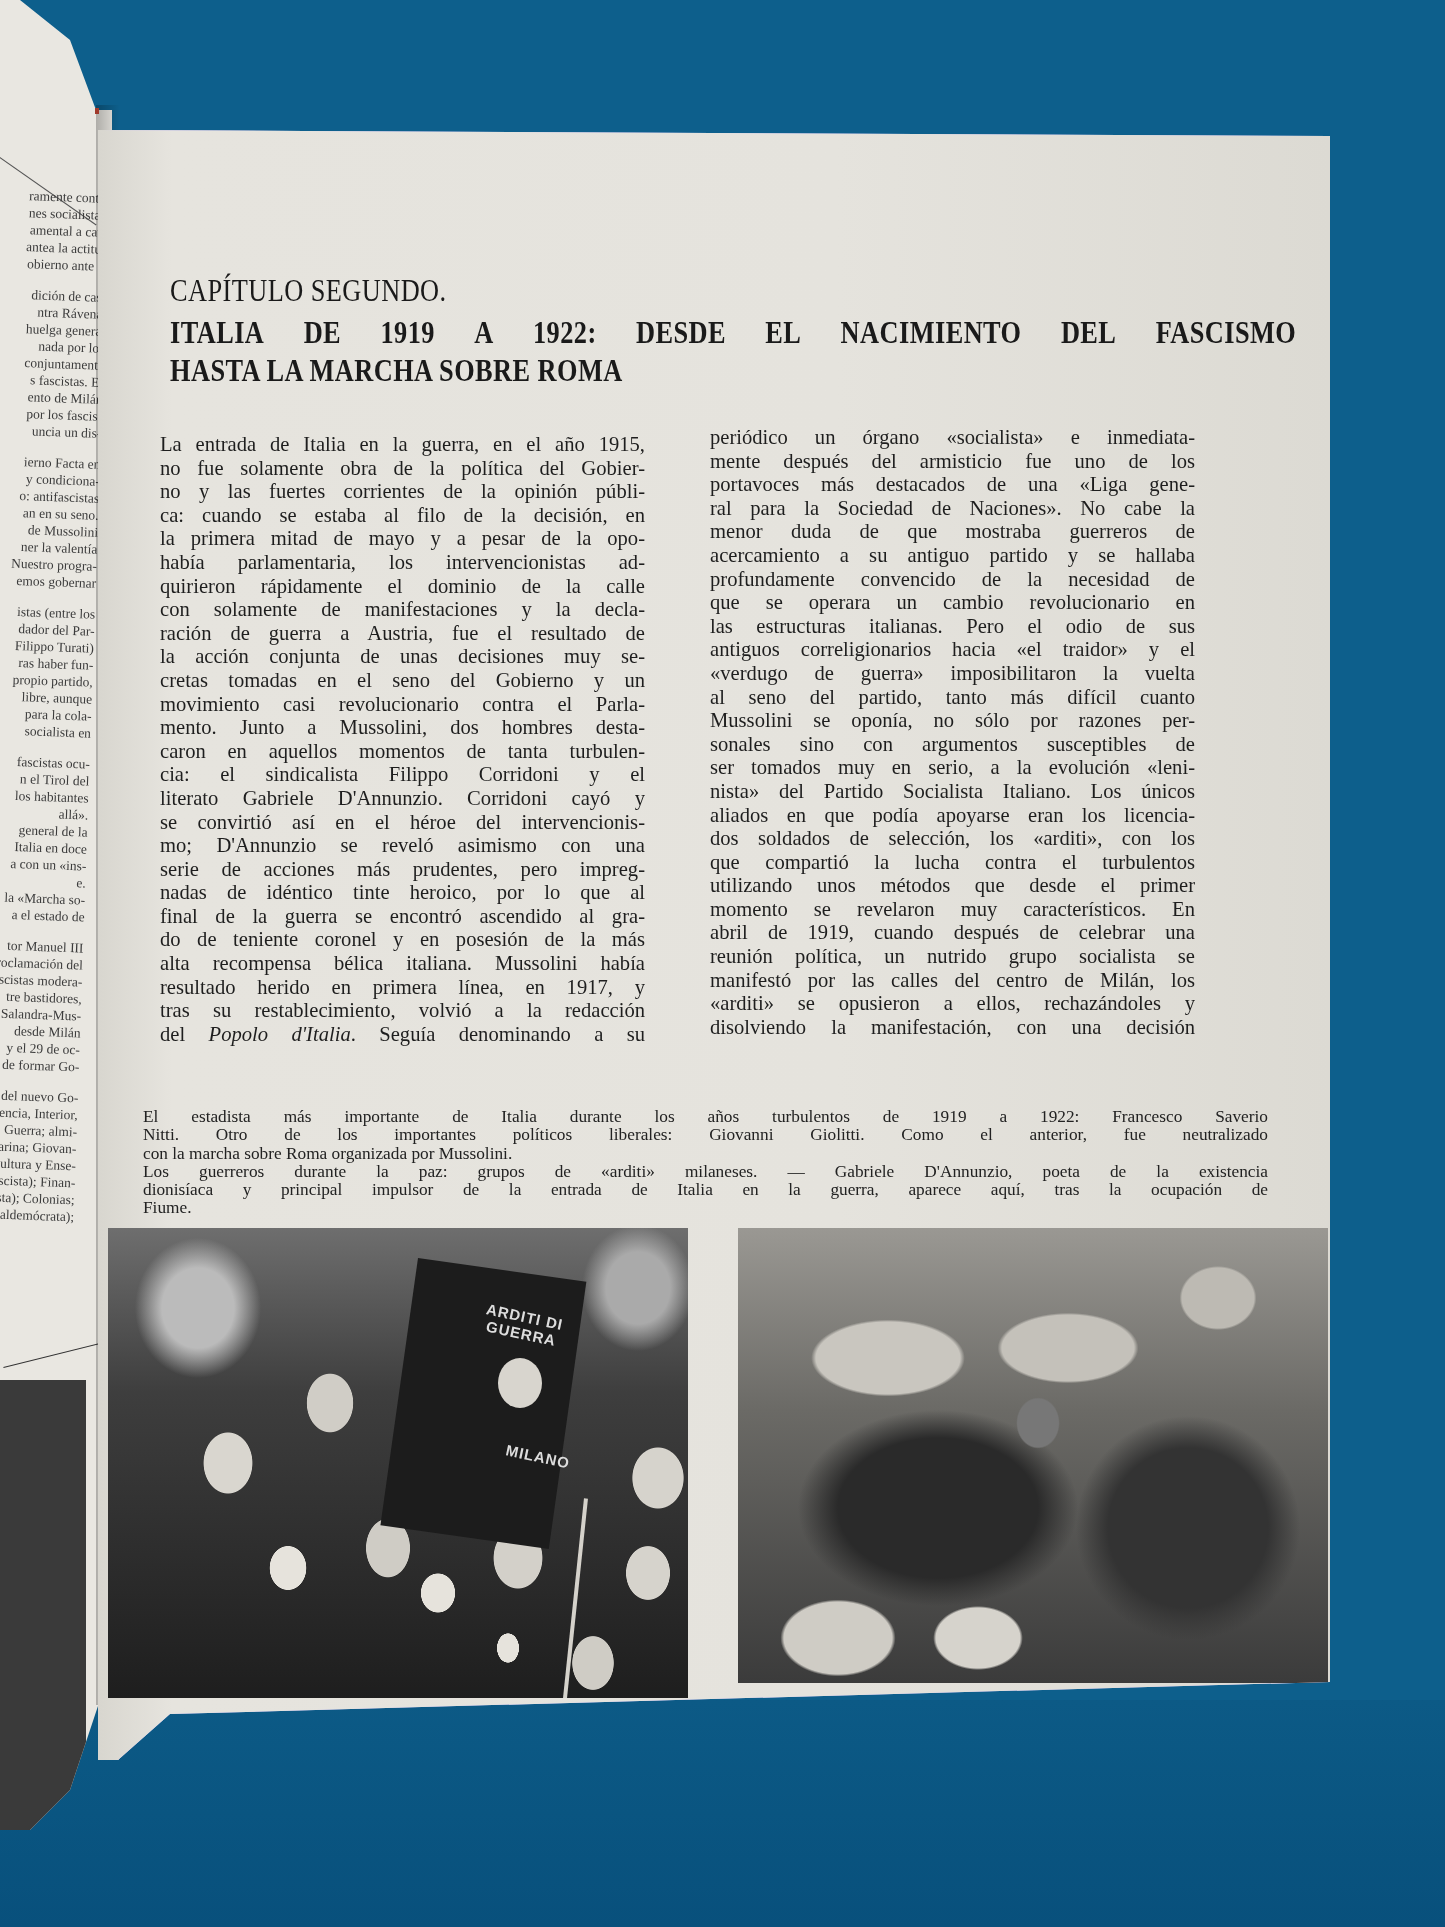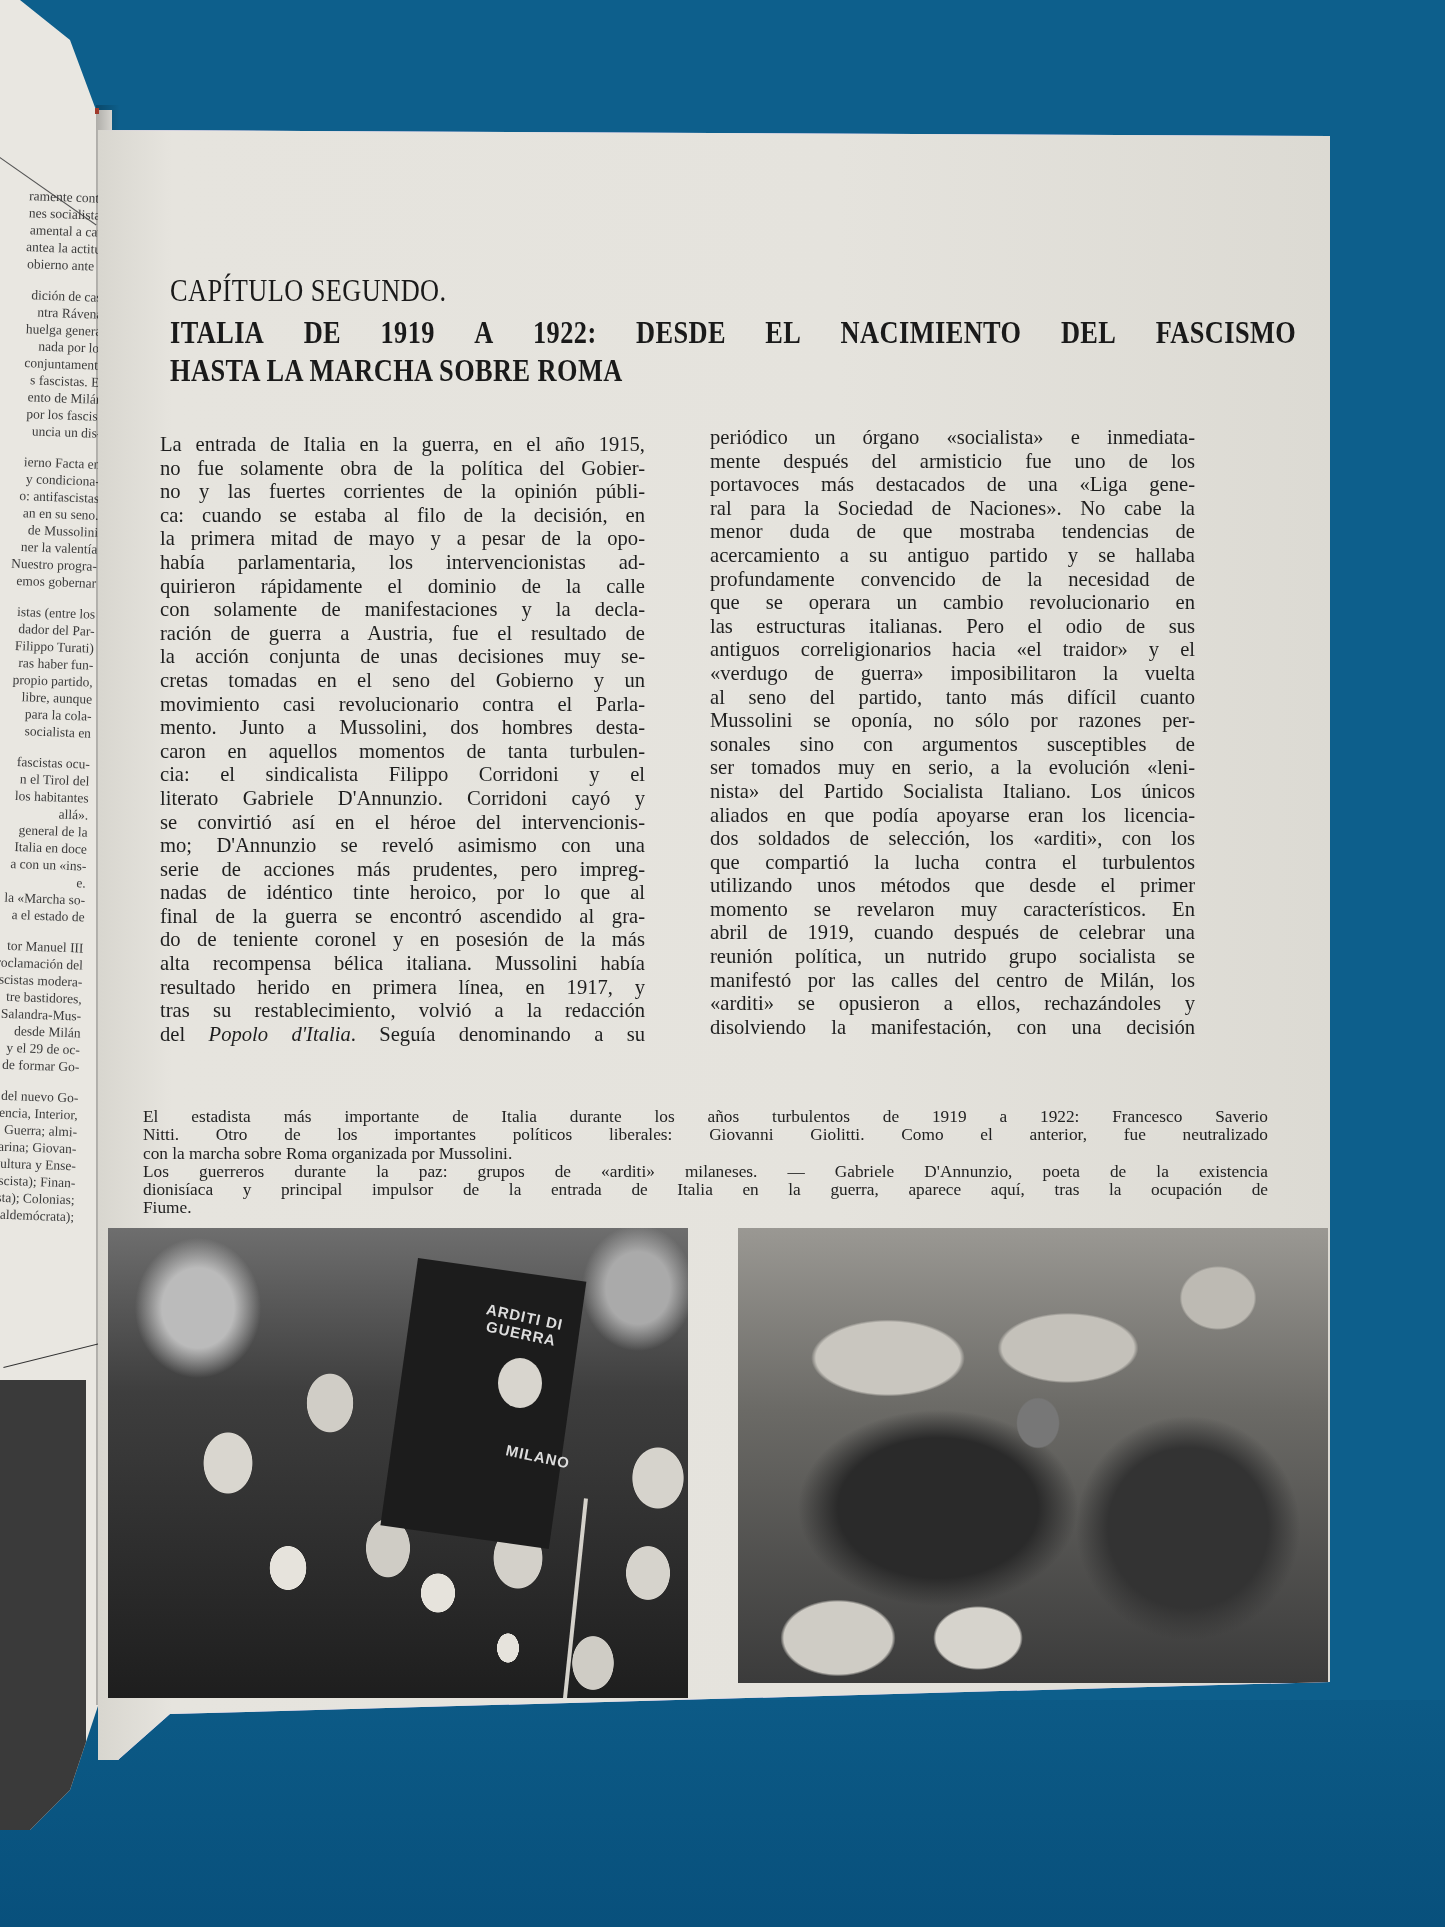--- a/index.html
+++ b/index.html
@@ -258,21 +258,21 @@
       <span class="line">alta recompensa bélica italiana. Mussolini había</span>
       <span class="line">resultado herido en primera línea, en 1917, y</span>
       <span class="line">tras su restablecimiento, volvió a la redacción</span>
       <span class="line">del <i>Popolo d'Italia</i>. Seguía denominando a su</span>
     </div>
   <div class="col col-right" id="col-right">
       <span class="line">periódico un órgano «socialista» e inmediata-</span>
       <span class="line">mente después del armisticio fue uno de los</span>
       <span class="line">portavoces más destacados de una «Liga gene-</span>
       <span class="line">ral para la Sociedad de Naciones». No cabe la</span>
-      <span class="line">menor duda de que mostraba tendencias de</span>
+      <span class="line">menor duda de que mostraba guerreros de</span>
       <span class="line">acercamiento a su antiguo partido y se hallaba</span>
       <span class="line">profundamente convencido de la necesidad de</span>
       <span class="line">que se operara un cambio revolucionario en</span>
       <span class="line">las estructuras italianas. Pero el odio de sus</span>
       <span class="line">antiguos correligionarios hacia «el traidor» y el</span>
       <span class="line">«verdugo de guerra» imposibilitaron la vuelta</span>
       <span class="line">al seno del partido, tanto más difícil cuanto</span>
       <span class="line">Mussolini se oponía, no sólo por razones per-</span>
       <span class="line">sonales sino con argumentos susceptibles de</span>
       <span class="line">ser tomados muy en serio, a la evolución «leni-</span>

